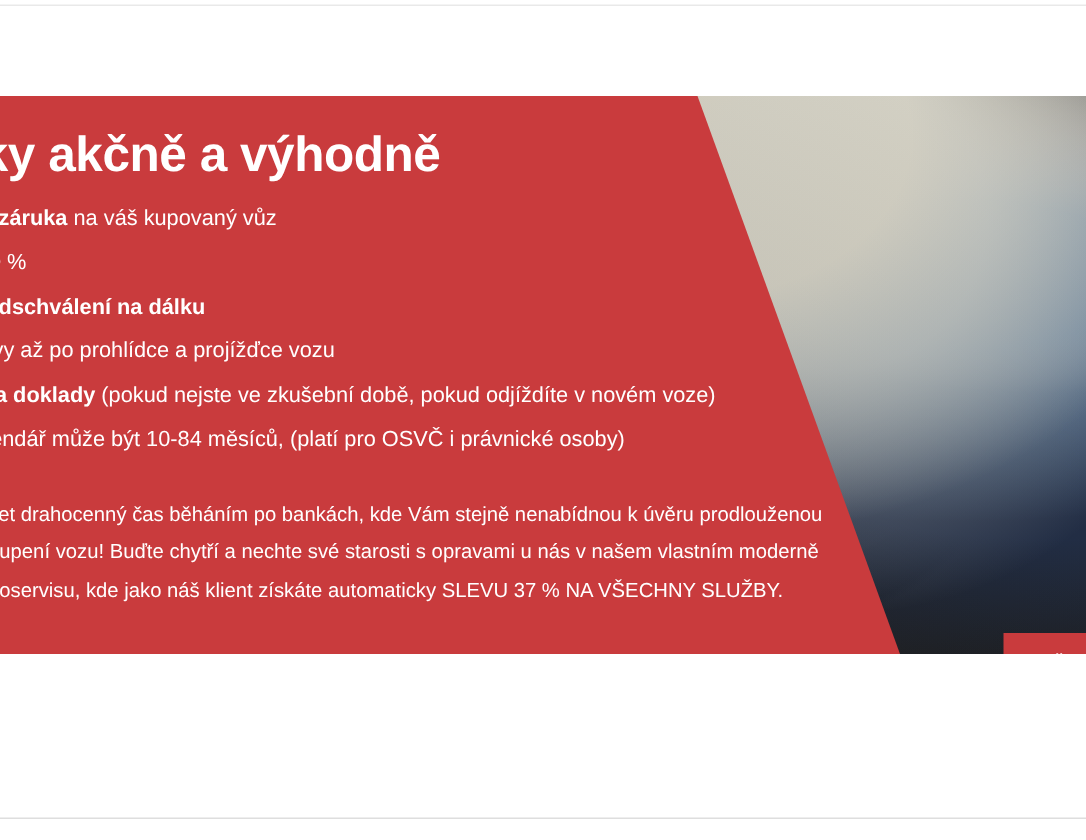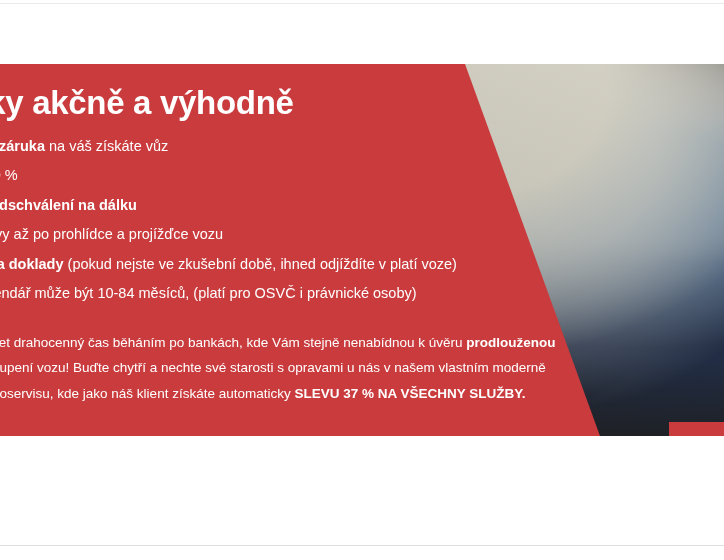--- a/index.html
+++ b/index.html
@@ -100,53 +100,53 @@
     font-size:14.5px;line-height:1;margin:0 0 15px 0;white-space:nowrap;
     font-weight:normal;
   }
   .bullets li b{font-weight:bold;}
   .para{
     margin:0;padding:20px 0 0 0;
   }
   .para p{
     margin:0 0 12px 0;font-size:13.5px;line-height:1;white-space:nowrap;
   }
-  .para p b{font-weight:bold;}
+  .para p b{font-weight:normal;}
   .para p:last-child{margin-bottom:0;}
 </style>
 </head>
 <body>
 
 <div class="top-rule"></div>
 
 <section class="banner">
 
   <div class="photo"></div>
 
   <div class="red-slab"></div>
 
   <div class="copy">
 
     <h1 class="headline">Splátky akčně a výhodně</h1>
 
     <ul class="bullets">
       <li>
-        <b>Prodloužená záruka</b><span> na váš získáte vůz</span>
+        <b>Prodloužená záruka</b><span> na váš kupovaný vůz</span>
       </li>
       <li>
         <b></b><span>Akontace od 0 %</span>
       </li>
       <li>
         <b>Okamžité předschválení na dálku</b><span></span>
       </li>
       <li>
         <b></b><span>Podpis smlouvy až po prohlídce a projížďce vozu</span>
       </li>
       <li>
-        <b>Stačí vám dva doklady</b><span> (pokud nejste ve zkušební době, ihned odjíždíte v platí voze)</span>
+        <b>Stačí vám dva doklady</b><span> (pokud nejste ve zkušební době, pokud odjíždíte v novém voze)</span>
       </li>
       <li>
         <b></b><span>Splátkový kalendář může být 10-84 měsíců, (platí pro OSVČ i právnické osoby)</span>
       </li>
     </ul>
 
     <div class="para">
       <p>
         <span>Nemusíte ztrácet drahocenný čas běháním po bankách, kde Vám stejně nenabídnou k úvěru </span><b>prodlouženou</b><span></span>
       </p>

